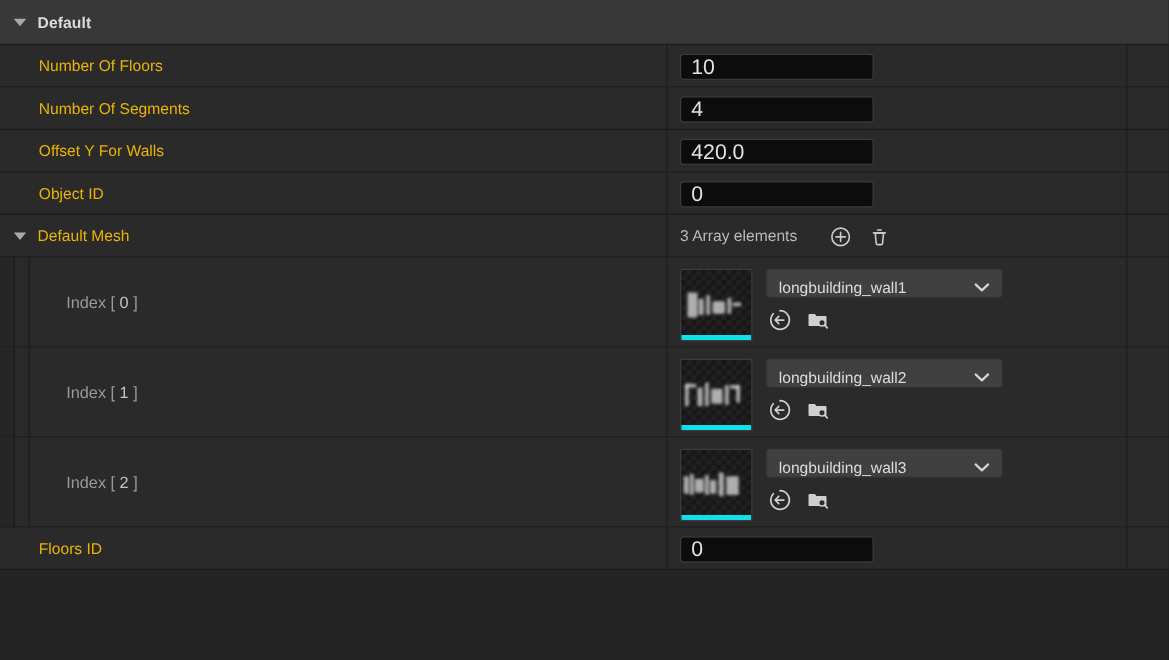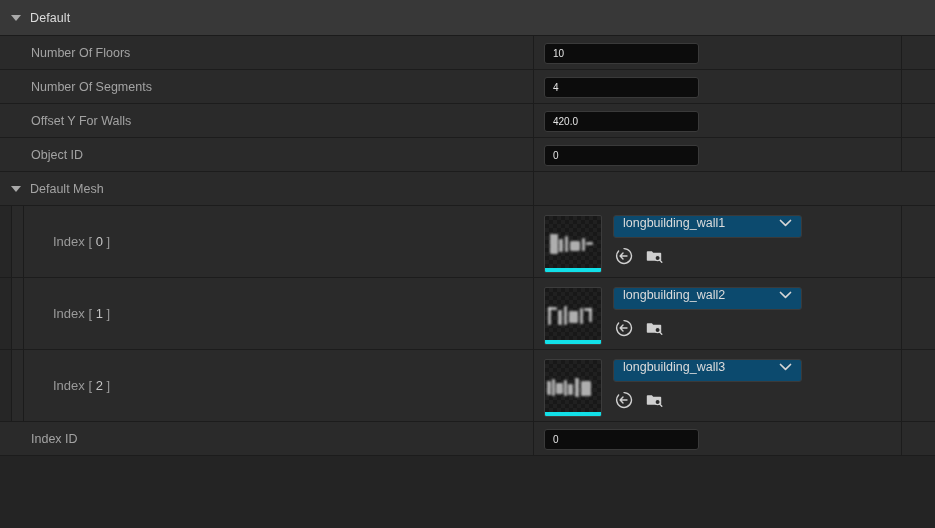--- a/index.html
+++ b/index.html
@@ -10,21 +10,21 @@
     -webkit-font-smoothing:antialiased;
   }
   .panel{width:935px;height:528px;position:relative;background:#242424;}
 
   
   .cat-header{
     height:36px;background:#383838;display:flex;align-items:center;
     border-bottom:1px solid #1b1b1b;box-sizing:border-box;
   }
   .cat-header .tri{margin-left:11px;margin-right:9px;}
-  .cat-title{font-weight:normal;color:#dcdcdc;font-size:12.5px;letter-spacing:.1px;}
+  .cat-title{font-weight:bold;color:#dcdcdc;font-size:12.5px;letter-spacing:.1px;}
 
   
   .row{
     position:relative;display:flex;align-items:center;
     border-bottom:1px solid #1c1c1c;box-sizing:border-box;
     background:#2a2a2a;
   }
   .row.h34{height:34px;}
   .row.h72{height:72px;}
 
@@ -38,21 +38,21 @@
     width:368px;flex:0 0 368px;height:100%;
     display:flex;align-items:flex-start;position:relative;box-sizing:border-box;
     border-left:1px solid #1c1c1c;
   }
   
   .extracell{
     width:34px;flex:0 0 34px;height:100%;
     border-left:1px solid #1c1c1c;box-sizing:border-box;
   }
 
-  .label{color:#a3a3a3;font-size:12.5px;white-space:nowrap;}
+  .label{color:#eab308;font-size:12.5px;white-space:nowrap;}
   .label.lvl0{margin-left:31px;}
 
   
   .rail{position:absolute;top:0;bottom:0;width:1px;background:#1b1b1b;}
   .railstrip{position:absolute;top:0;bottom:0;left:0;width:11px;background:#262626;}
   .rail-a{left:11px;}
   .rail-b{left:23px;}
 
   .idxlabel{color:#9a9a9a;font-size:13px;margin-left:53px;white-space:nowrap;}
   .idxlabel b{color:#c4c4c4;font-weight:normal;}
@@ -66,21 +66,21 @@
     width:0;height:0;border-left:5px solid transparent;border-right:5px solid transparent;
     border-top:6px solid #a9a9a9;flex:0 0 auto;margin-left:11px;margin-right:9px;
   }
 
   
   .numbox{
     margin-top:7px;margin-left:10px;width:155px;height:21px;
     background:#0c0c0c;border:1px solid #3a3a3a;border-radius:3px;
     display:flex;align-items:center;box-sizing:border-box;
   }
-  .numbox span{margin-left:8px;color:#e3e3e3;font-size:10px;}
+  .numbox span{margin-left:8px;color:#e3e3e3;font-size:17px;}
 
   .arraycount{margin-left:10px;margin-top:0;color:#b9b9b9;font-size:12.5px;line-height:34px;}
   .arraybtns{display:flex;align-items:center;gap:13px;margin-left:26px;height:34px;}
   .iconbtn{width:18px;height:18px;display:flex;align-items:center;justify-content:center;}
 
   
   .assetrow{display:flex;align-items:flex-start;padding-top:9px;padding-left:10px;}
   .thumb{
     width:58px;height:58px;flex:0 0 58px;position:relative;
     border:1px solid #3c3c3c;border-radius:2px;box-sizing:border-box;overflow:hidden;
@@ -89,22 +89,22 @@
       linear-gradient(45deg,#202020 25%,transparent 25%,transparent 75%,#202020 75%),
       linear-gradient(45deg,#202020 25%,transparent 25%,transparent 75%,#202020 75%);
     background-size:8px 8px;background-position:0 0,4px 4px;
   }
   .thumb .mesh{position:absolute;left:0;right:0;top:16px;height:26px;filter:blur(1.1px);}
   .thumb .mbar{position:absolute;background:#cfcfcf;opacity:.82;border-radius:1px;}
   .thumb .cyan{position:absolute;left:0;right:0;bottom:0;height:4px;background:#12e0e8;}
 
   .pickcol{margin-left:11px;display:flex;flex-direction:column;}
   .combo{
-    width:189px;height:23px;background:#0c4a6e;border:1px solid #3a3a3a;border-radius:3px;
-    display:flex;align-items:flex-start;box-sizing:border-box;
+    width:189px;height:23px;background:#404040;border:1px solid #3a3a3a;border-radius:3px;
+    display:flex;align-items:flex-end;box-sizing:border-box;
   }
   .combo .ctext{margin-left:9px;color:#dcdcdc;font-size:12.5px;flex:1;white-space:nowrap;overflow:hidden;}
   .combo .cchev{margin-right:9px;}
   .pickicons{display:flex;align-items:center;gap:13px;margin-top:9px;margin-left:2px;}
 </style>
 </head>
 <body>
 
 <div class="panel">
 
@@ -159,20 +159,38 @@
         <span>0</span>
       </div>
     </div>
     <div class="extracell"></div>
   </div>
 
   <div class="row h34">
     <div class="namecell">
       <div class="tri-sm"></div>
       <div class="label">Default Mesh</div>
+    </div>
+    <div class="valuecell">
+      <div class="arraycount">3 Array elements</div>
+      <div class="arraybtns">
+        <div class="iconbtn">
+          <svg width="17" height="17" viewBox="0 0 17 17">
+            <circle cx="8.5" cy="8.5" r="7" fill="none" stroke="#c9c9c9" stroke-width="1.3"></circle>
+            <path d="M8.5 4.8 V12.2 M4.8 8.5 H12.2" stroke="#c9c9c9" stroke-width="1.3" stroke-linecap="round"></path>
+          </svg>
+        </div>
+        <div class="iconbtn">
+          <svg width="17" height="17" viewBox="0 0 17 17">
+            <path d="M5.2 5.6 h6.6 l-0.8 8.2 a1 1 0 0 1 -1 0.9 h-3 a1 1 0 0 1 -1 -0.9 z" fill="none" stroke="#c9c9c9" stroke-width="1.3" stroke-linejoin="round"></path>
+            <path d="M3.8 5.3 H13.2" stroke="#c9c9c9" stroke-width="1.3" stroke-linecap="round"></path>
+            <path d="M7.1 3.0 H9.9" stroke="#c9c9c9" stroke-width="1.3" stroke-linecap="round"></path>
+          </svg>
+        </div>
+      </div>
     </div>
     <div class="extracell"></div>
   </div>
 
   <div class="row h72">
     <div class="namecell">
       <div class="railstrip"></div>
       <div class="rail rail-a"></div>
       <div class="rail rail-b"></div>
       <div class="idxlabel">
@@ -333,21 +351,21 @@
           </div>
         </div>
       </div>
 
     </div>
     <div class="extracell"></div>
   </div>
 
   <div class="row h34">
     <div class="namecell">
-      <div class="label lvl0">Index ID</div>
+      <div class="label lvl0">Floors ID</div>
     </div>
     <div class="valuecell">
       <div class="numbox">
         <span>0</span>
       </div>
     </div>
     <div class="extracell"></div>
   </div>
 
 

